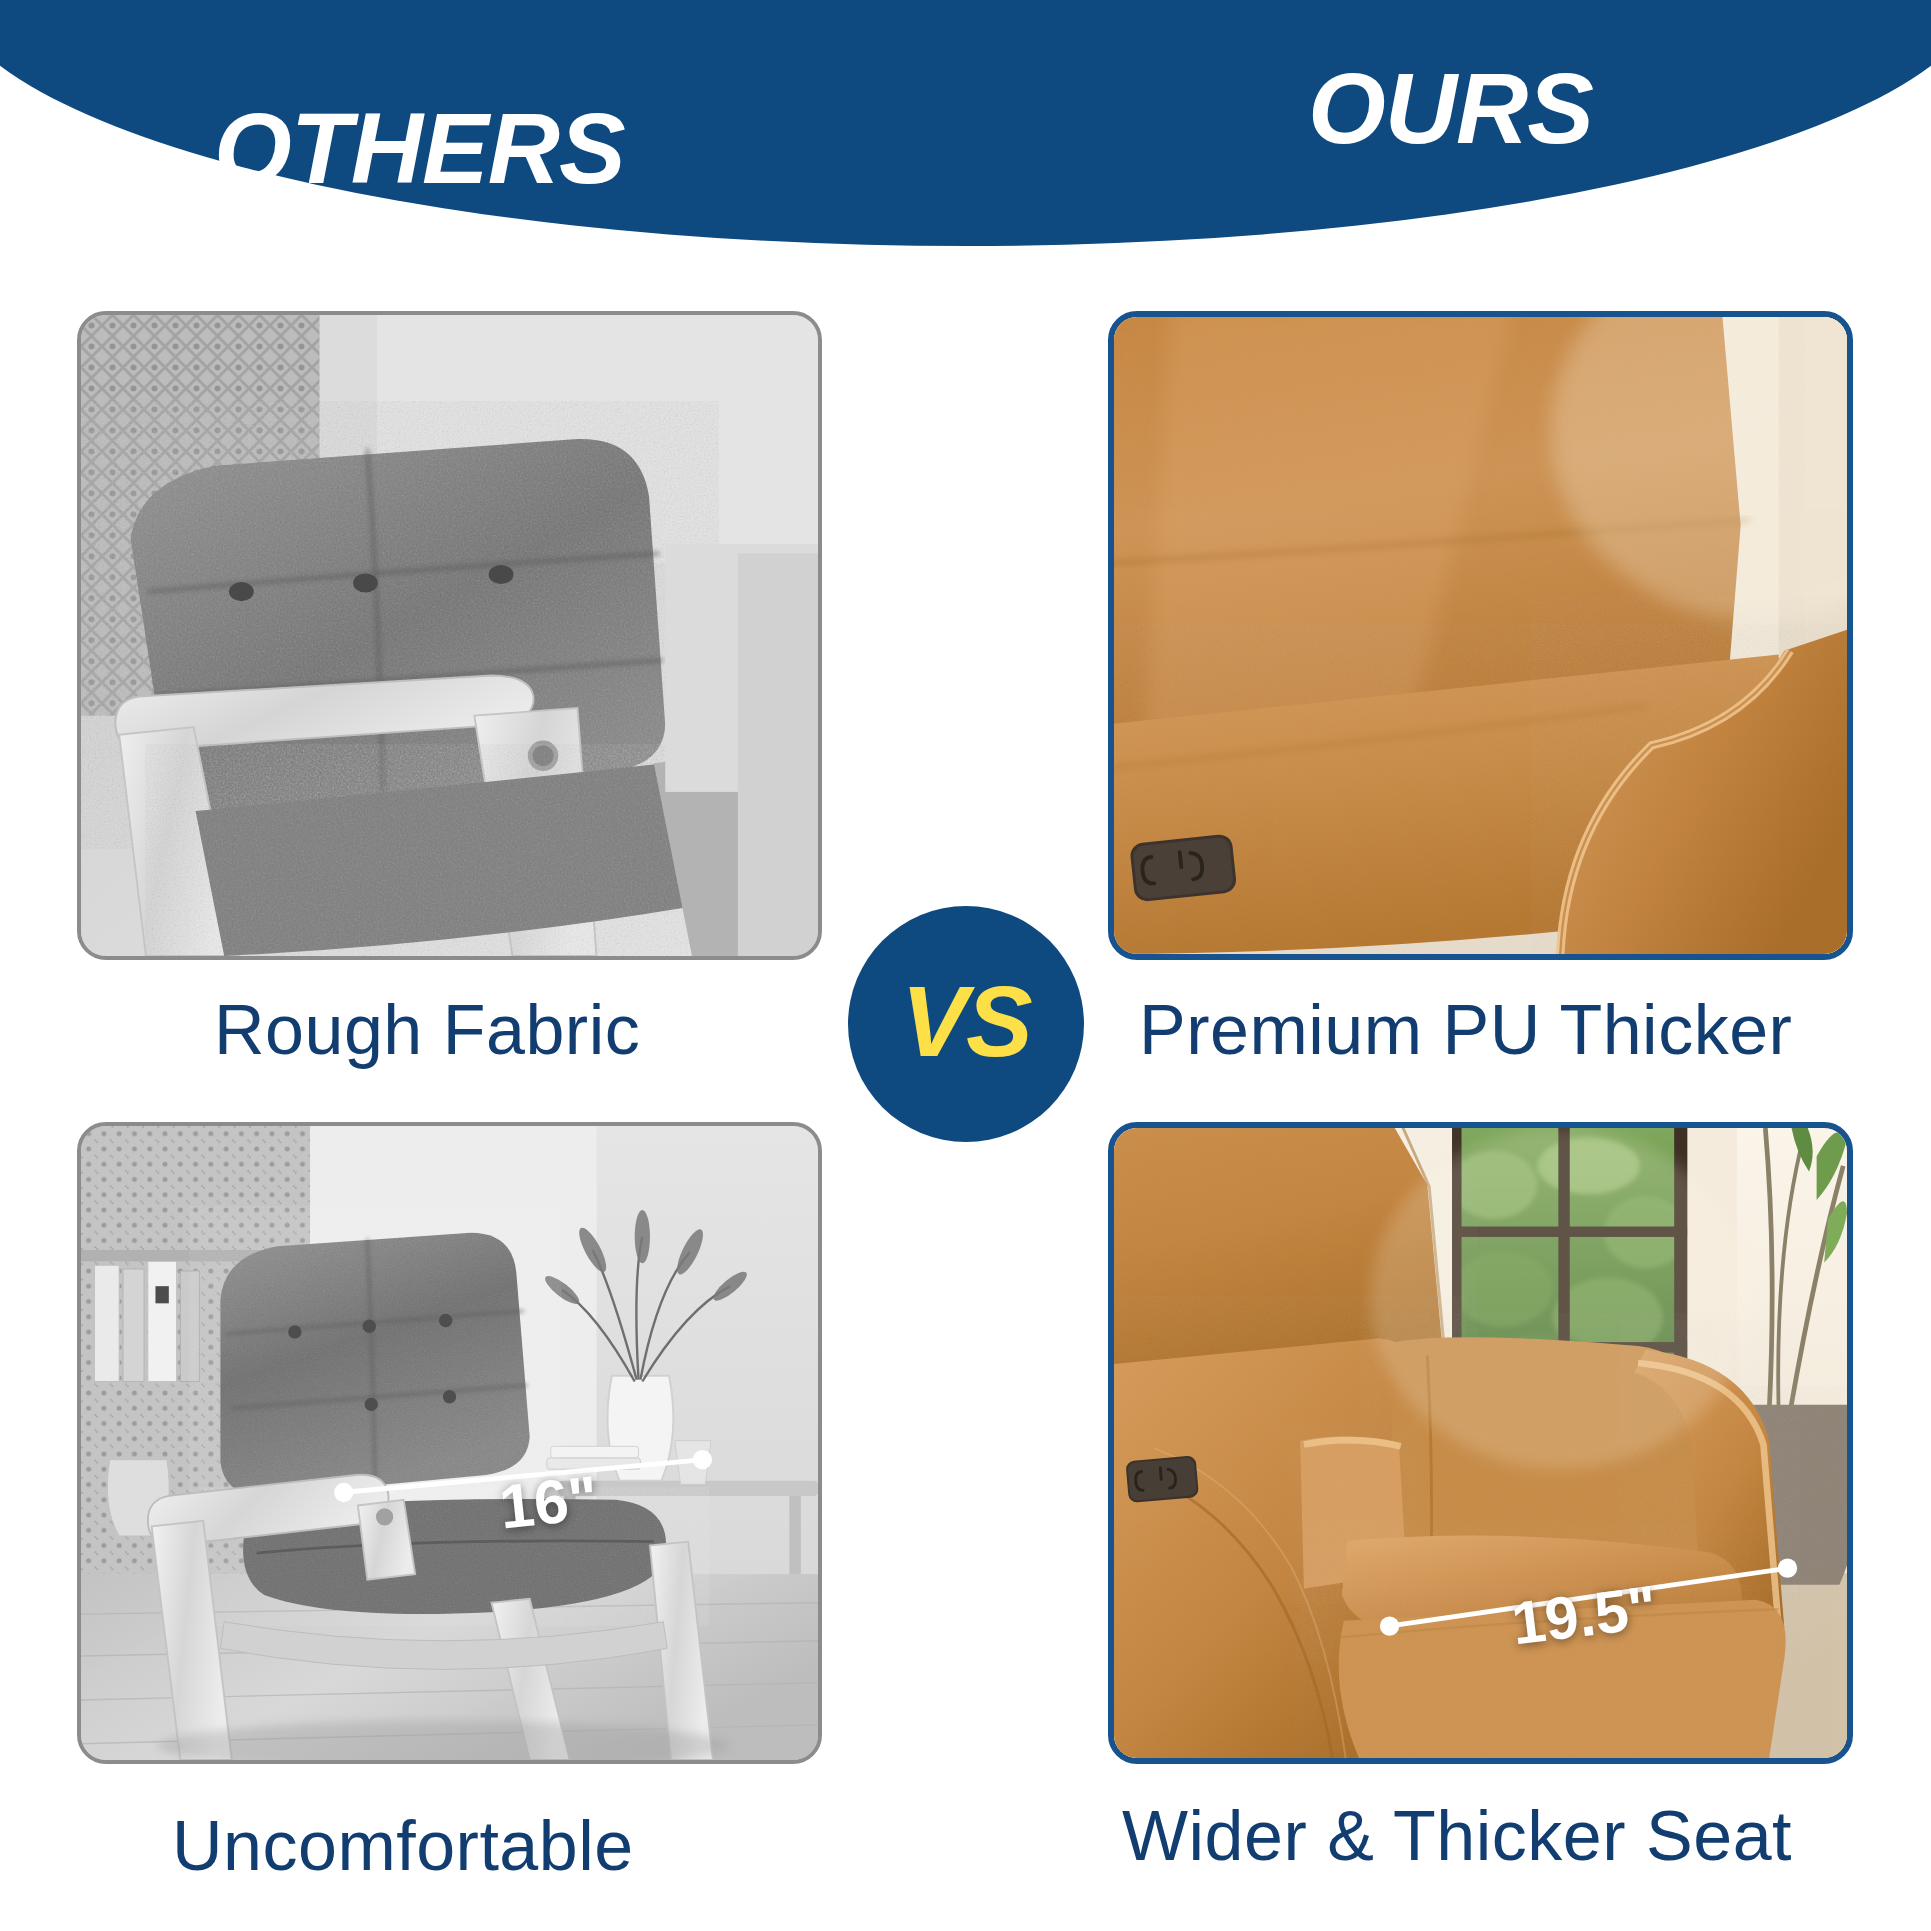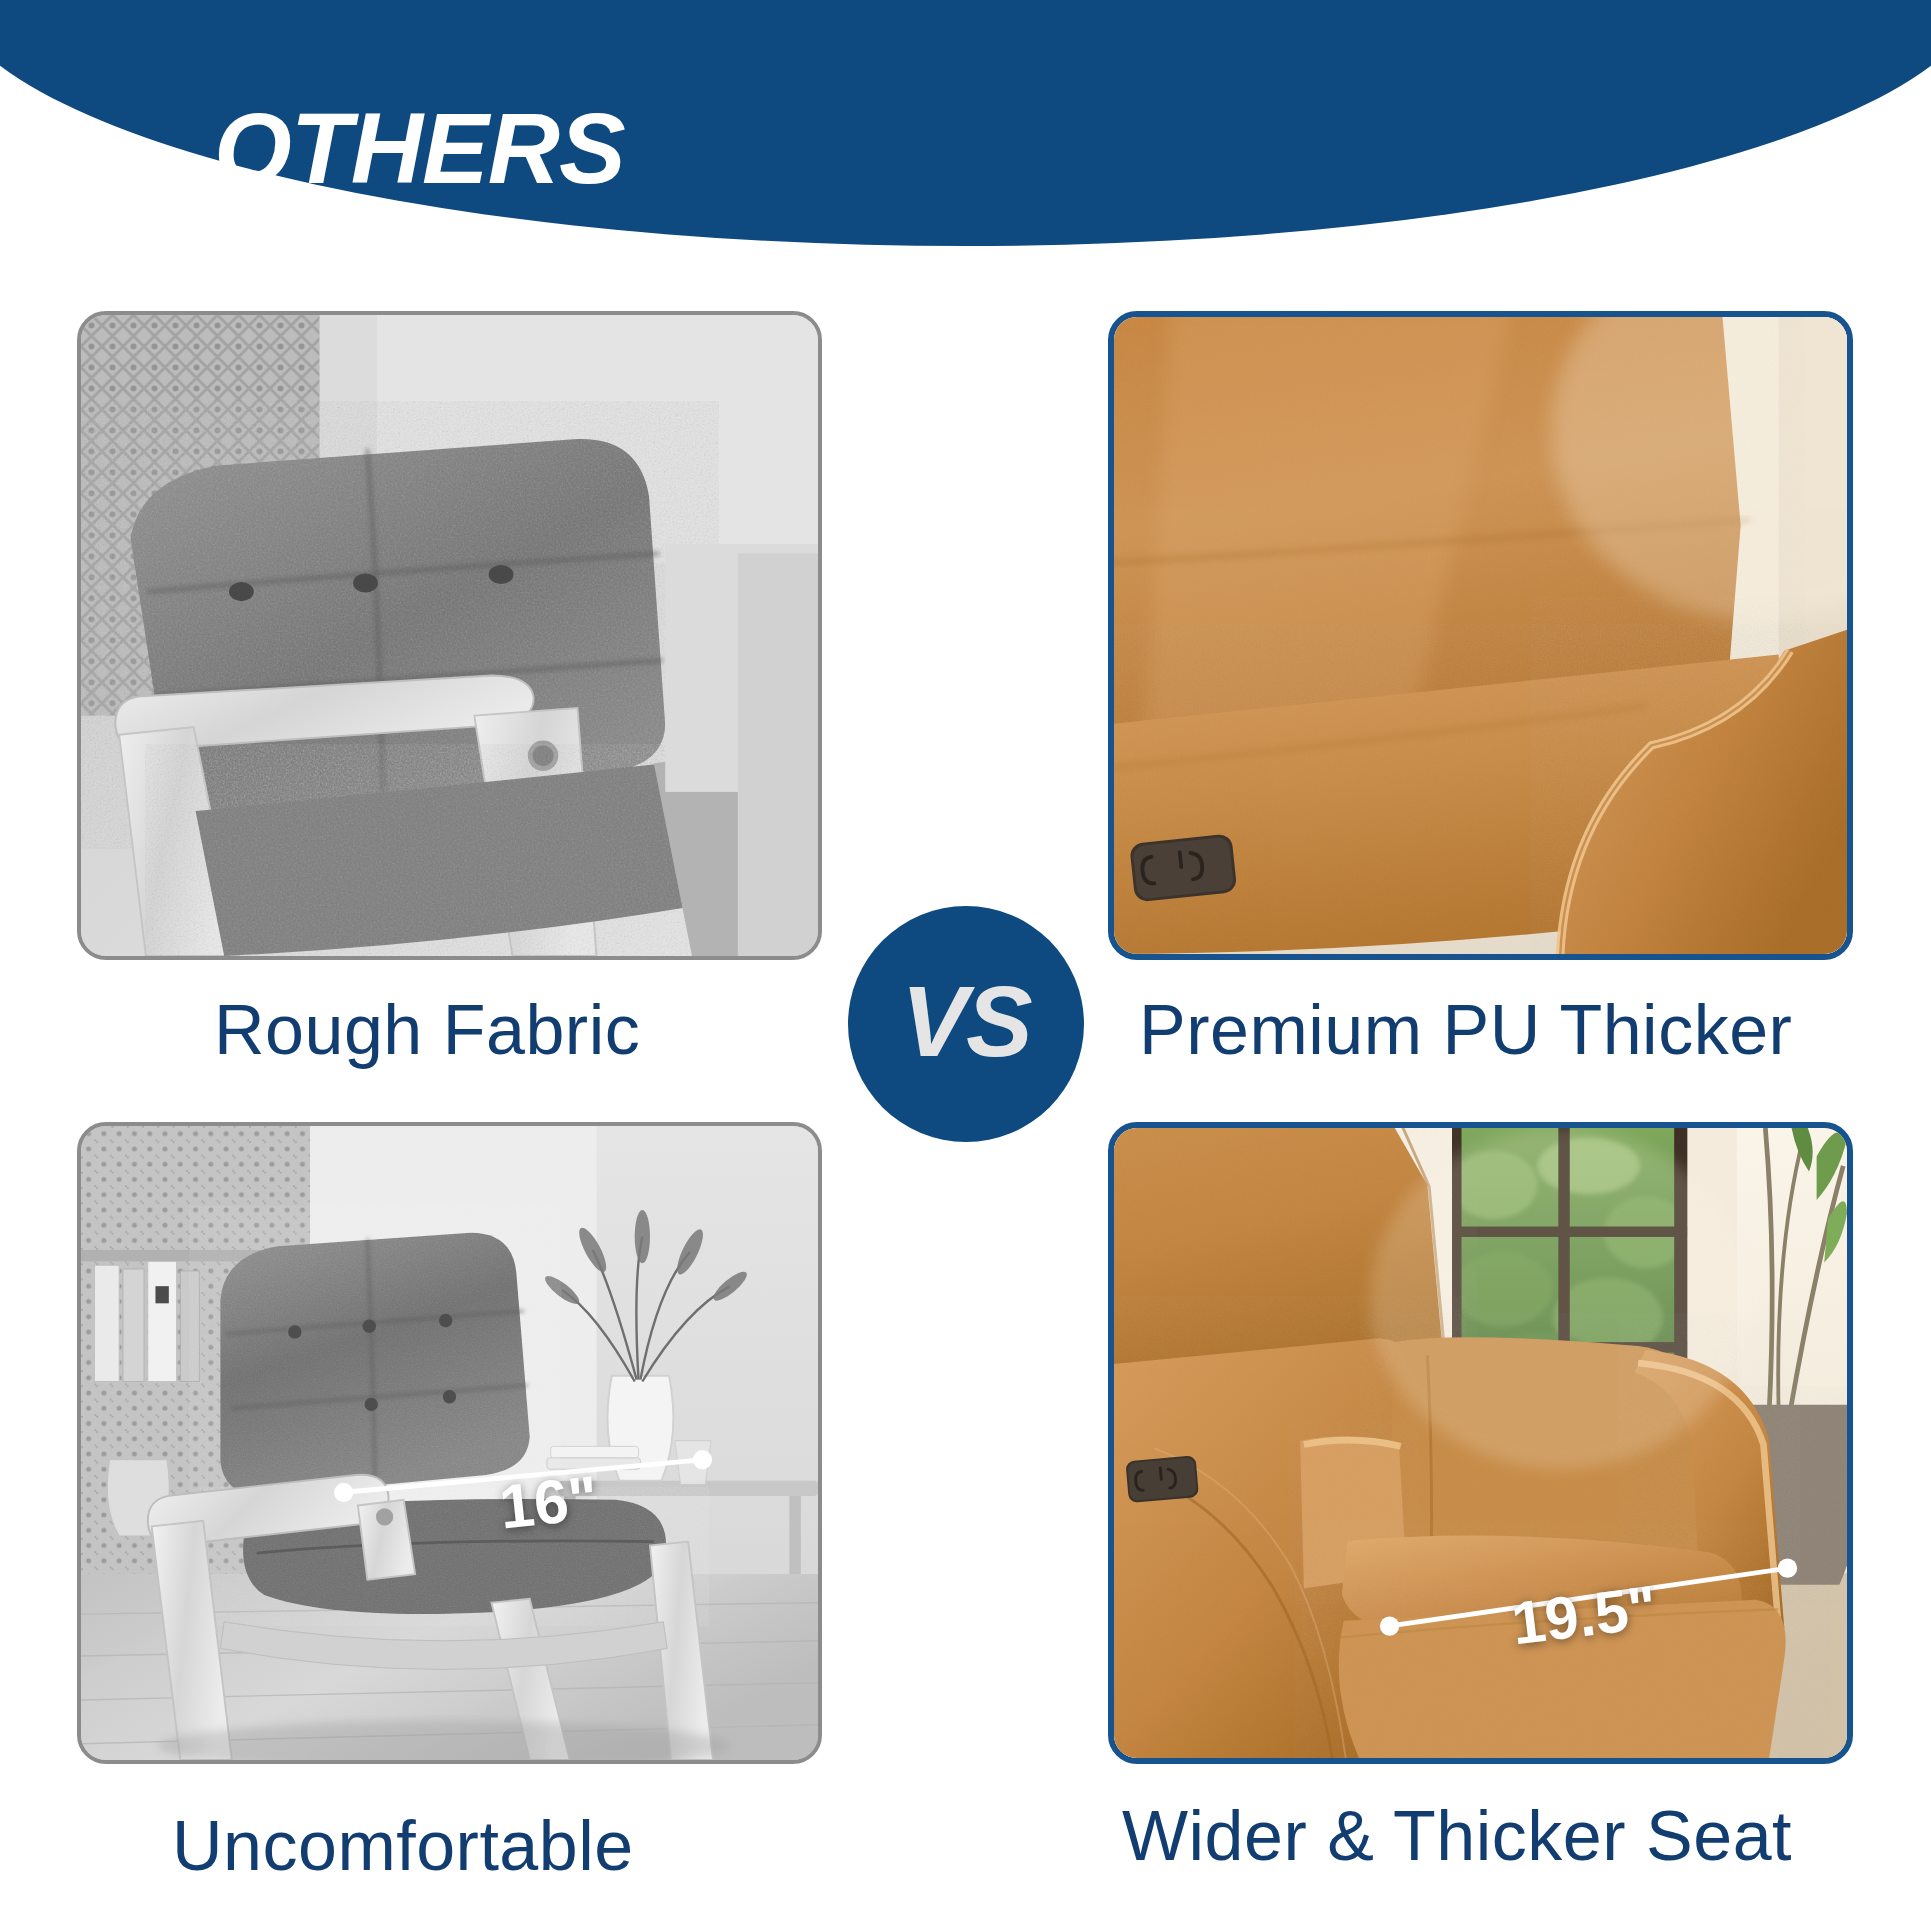--- a/index.html
+++ b/index.html
@@ -96,21 +96,21 @@
     height: 236px;
     border-radius: 50%;
     background: #0E4A80;
     display: flex;
     align-items: center;
     justify-content: center;
     z-index: 40;
     box-shadow: 0 0 0 9.7px #ffffff;
   }
   .vs-badge .vs-text {
-    color: #e5e5e5;
+    color: #fde047;
     font-size: 100px;
     font-weight: bold;
     font-style: italic;
     line-height: 1;
     letter-spacing: -1.9px;
     transform: translateY(-2.9px);
   }
 
   
   .measure {
@@ -129,20 +129,21 @@
   .gray  { filter: grayscale(1) contrast(1.02); }
 </style>
 </head>
 <body>
 
 <div id="page">
 
   <div class="header-banner"></div>
   <div class="header-titles">
     <div class="hdr-title hdr-others">OTHERS</div>
+    <div class="hdr-title hdr-ours">OURS</div>
   </div>
 
   <div class="img-frame left" style="left:77px; top:311px; width:745px; height:649px;">
     <svg class="photo gray" viewBox="0 0 772 672" preserveAspectRatio="none">
       <defs>
         <linearGradient id="f1bg" x1="0" y1="0" x2="1" y2="1">
           <stop offset="0" stop-color="#c9c9c9"></stop>
           <stop offset="1" stop-color="#e6e6e6"></stop>
         </linearGradient>
         <linearGradient id="f1cush" x1="0.1" y1="0" x2="0.9" y2="1">

